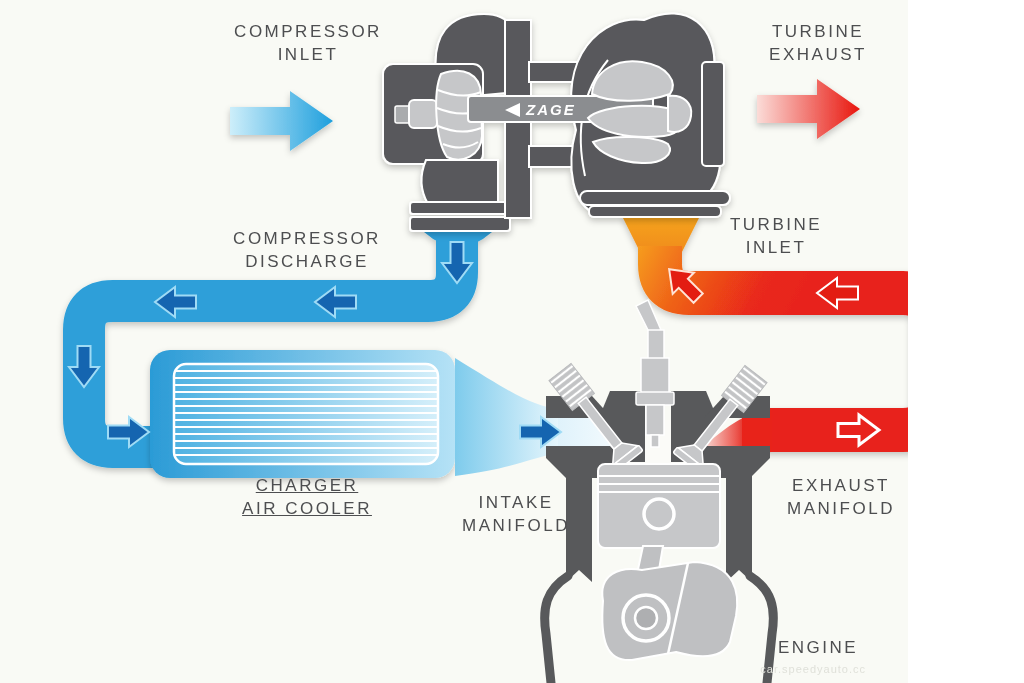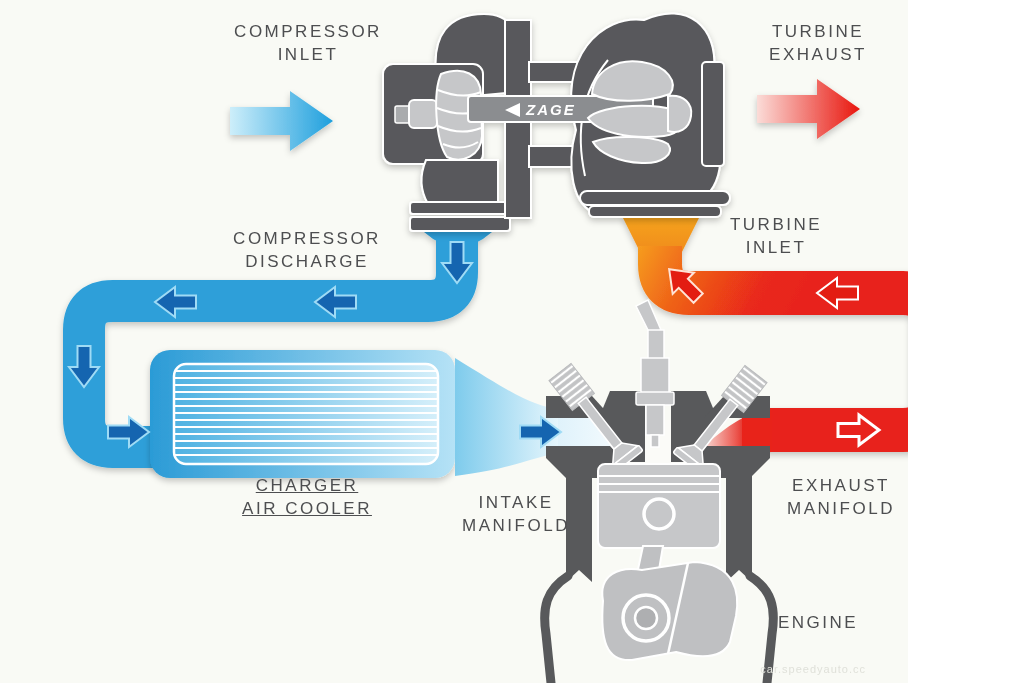--- a/index.html
+++ b/index.html
@@ -246,16 +246,16 @@
 <div class="lbl" style="left:307px;top:228px;">COMPRESSOR
 DISCHARGE</div>
 <div class="lbl" style="left:776px;top:214px;">TURBINE
 INLET</div>
 <div class="lbl" style="left:307px;top:475px;text-decoration:underline;">CHARGER
 AIR COOLER</div>
 <div class="lbl" style="left:508px;top:492px;margin-left:8px;">INTAKE
 MANIFOLD</div>
 <div class="lbl" style="left:841px;top:475px;">EXHAUST
 MANIFOLD</div>
-<div class="lbl" style="left:818px;top:612px;text-align:center;">ENGINE</div>
+<div class="lbl" style="left:818px;top:637px;text-align:center;">ENGINE</div>
 <div class="watermark">car.speedyauto.cc</div>
 
 </div>
 
 </body></html>

